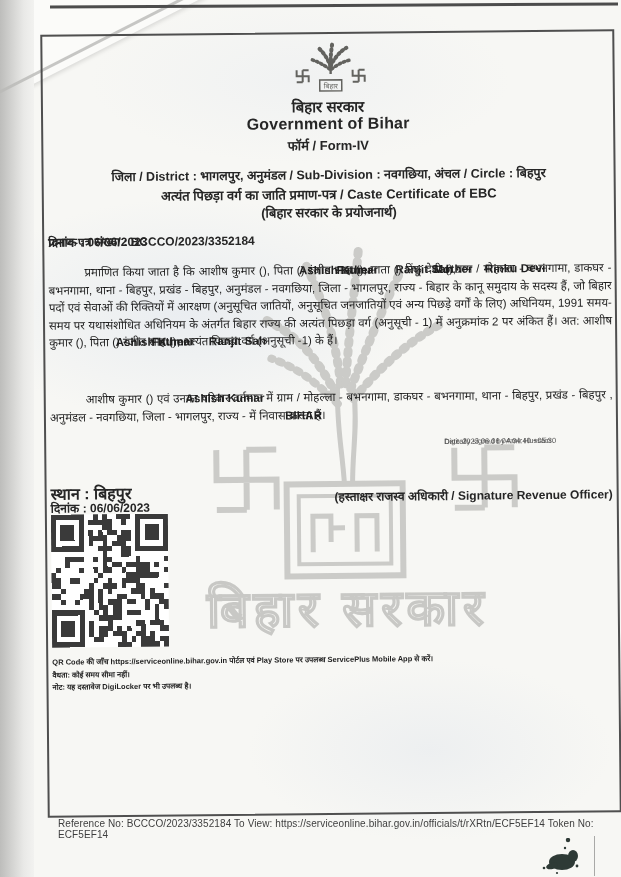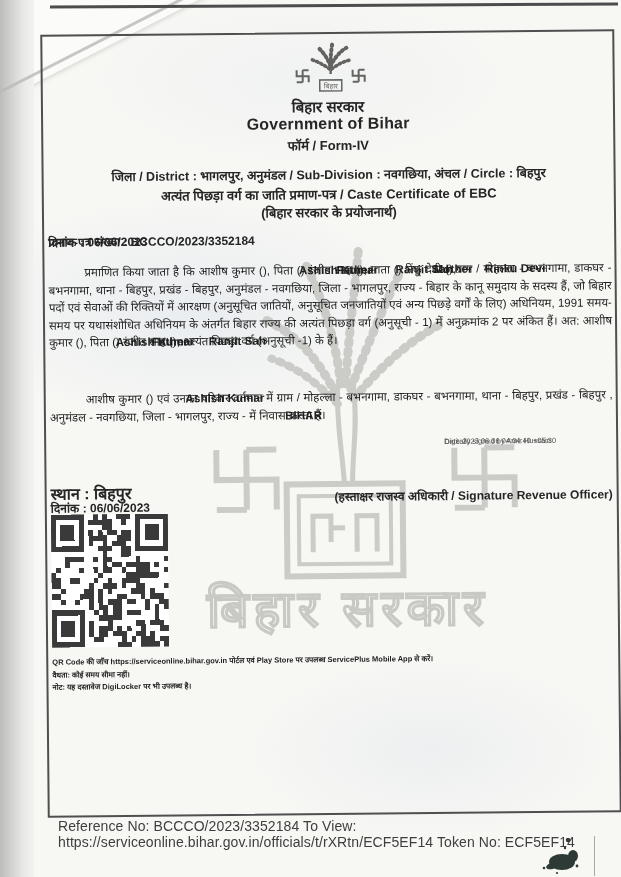--- a/index.html
+++ b/index.html
@@ -48,21 +48,21 @@
 
   .digital-sig{top:404px;left:398px;width:185px;font-size:7.5px;line-height:10px;color:#555;z-index:2;}
   .place-line{top:446px;left:4px;font-size:16px;font-weight:bold;z-index:2;}
   .date-line2{top:463px;left:4px;font-size:12px;font-weight:bold;z-index:2;}
   .officer-line{top:454px;right:4px;font-size:12px;font-weight:bold;text-align:right;z-index:2;}
 
   .qr-box{top:478px;left:4px;width:117px;height:133px;z-index:2;background:#fff;}
   .qr-note{left:4px;right:10px;font-size:7.5px;font-weight:bold;color:#222;z-index:2;}
   .n1{top:620px;} .n2{top:633px;} .n3{top:645px;}
 
-  .ref-line{position:absolute;left:58px;top:818px;font-size:14px;color:#3e3e3e;z-index:5;
+  .ref-line{position:absolute;left:58px;top:818px;font-size:10px;color:#3e3e3e;z-index:5;
     letter-spacing:.1px;}
   .ink-blot{position:absolute;left:530px;top:838px;width:60px;height:40px;z-index:6;}
 </style>
 </head>
 <body>
 
 <div class="fold-face"></div>
 <div class="edge-band"></div>
 <div class="fold-line"></div>
 <div class="top-scan-line"></div>

